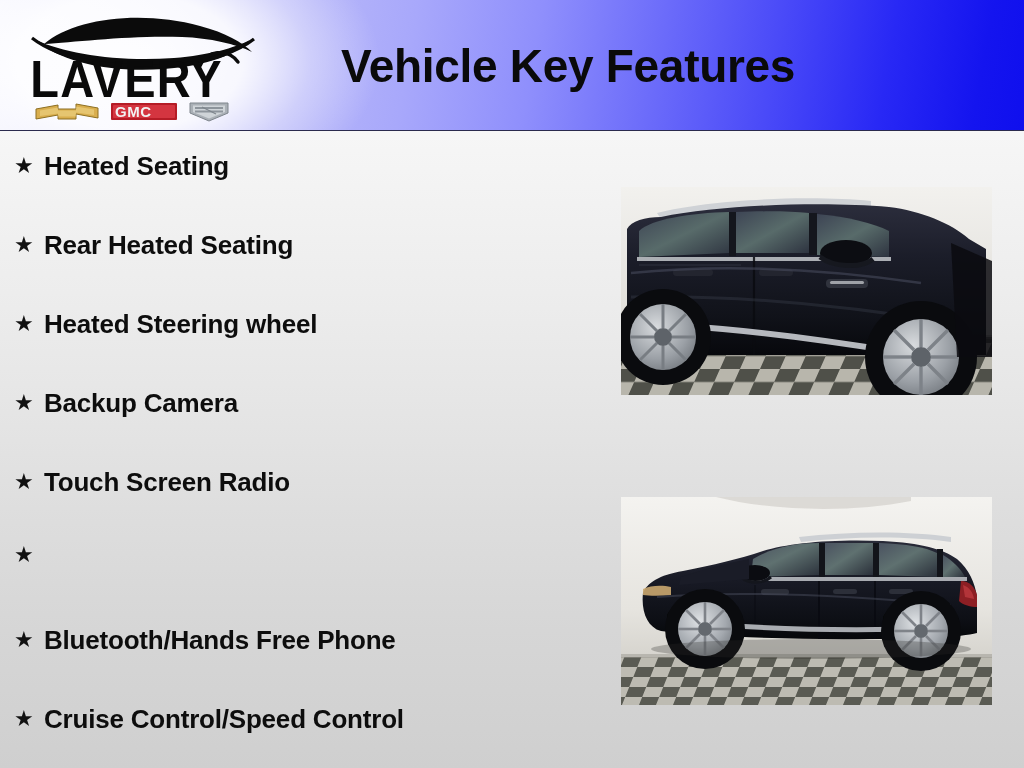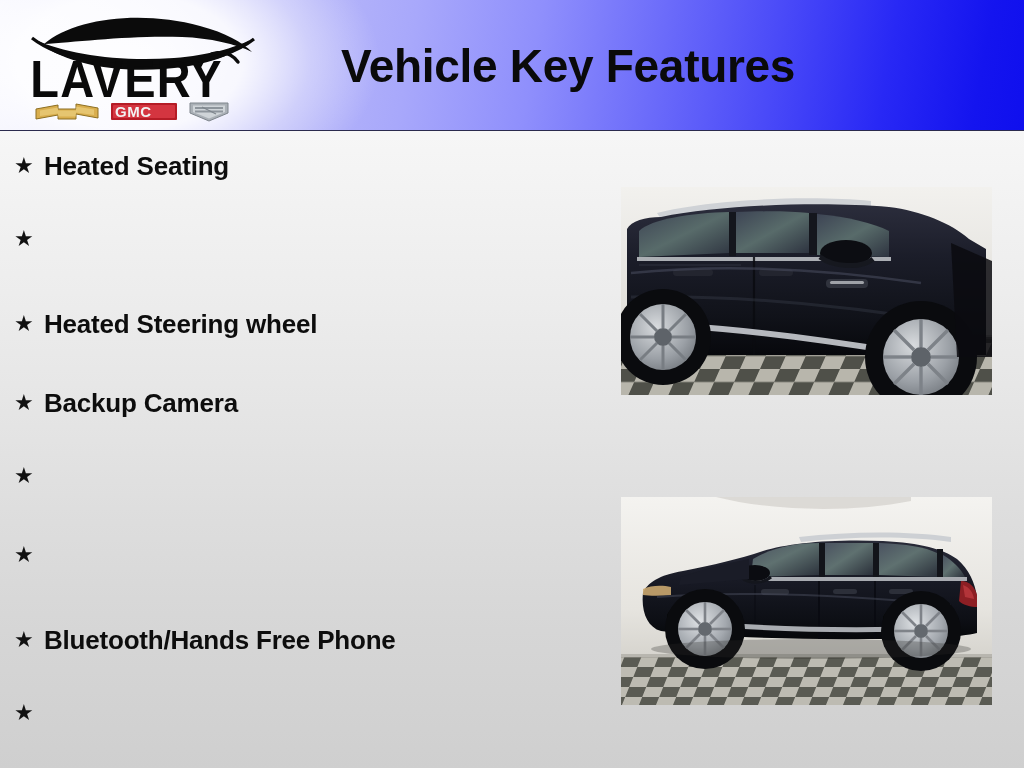--- a/index.html
+++ b/index.html
@@ -179,41 +179,44 @@
     <div id="slide-title">Vehicle Key Features</div>
   </div>
 
   <ul id="features">
     <li class="feature-row">
       <span class="star-icon">★</span>
       <span class="feature-label">Heated Seating</span>
     </li>
     <li class="feature-row">
       <span class="star-icon">★</span>
+      <span class="feature-label">Rear Heated Seating</span>
     </li>
     <li class="feature-row">
       <span class="star-icon">★</span>
       <span class="feature-label">Heated Steering wheel</span>
     </li>
     <li class="feature-row">
       <span class="star-icon">★</span>
       <span class="feature-label">Backup Camera</span>
     </li>
     <li class="feature-row">
       <span class="star-icon">★</span>
+      <span class="feature-label">Touch Screen Radio</span>
     </li>
     <li class="feature-row">
       <span class="star-icon">★</span>
     </li>
     <li class="feature-row">
       <span class="star-icon">★</span>
       <span class="feature-label">Bluetooth/Hands Free Phone</span>
     </li>
     <li class="feature-row">
       <span class="star-icon">★</span>
+      <span class="feature-label">Cruise Control/Speed Control</span>
     </li>
   </ul>
 
   <div class="photo" id="photo-1">
     <svg viewBox="0 0 371 208" preserveAspectRatio="none" aria-hidden="true">
       <defs>
         <linearGradient id="wall1" x1="0" y1="0" x2="0" y2="1">
           <stop offset="0" stop-color="#f2f1ee"></stop>
           <stop offset="1" stop-color="#dedcd7"></stop>
         </linearGradient>

